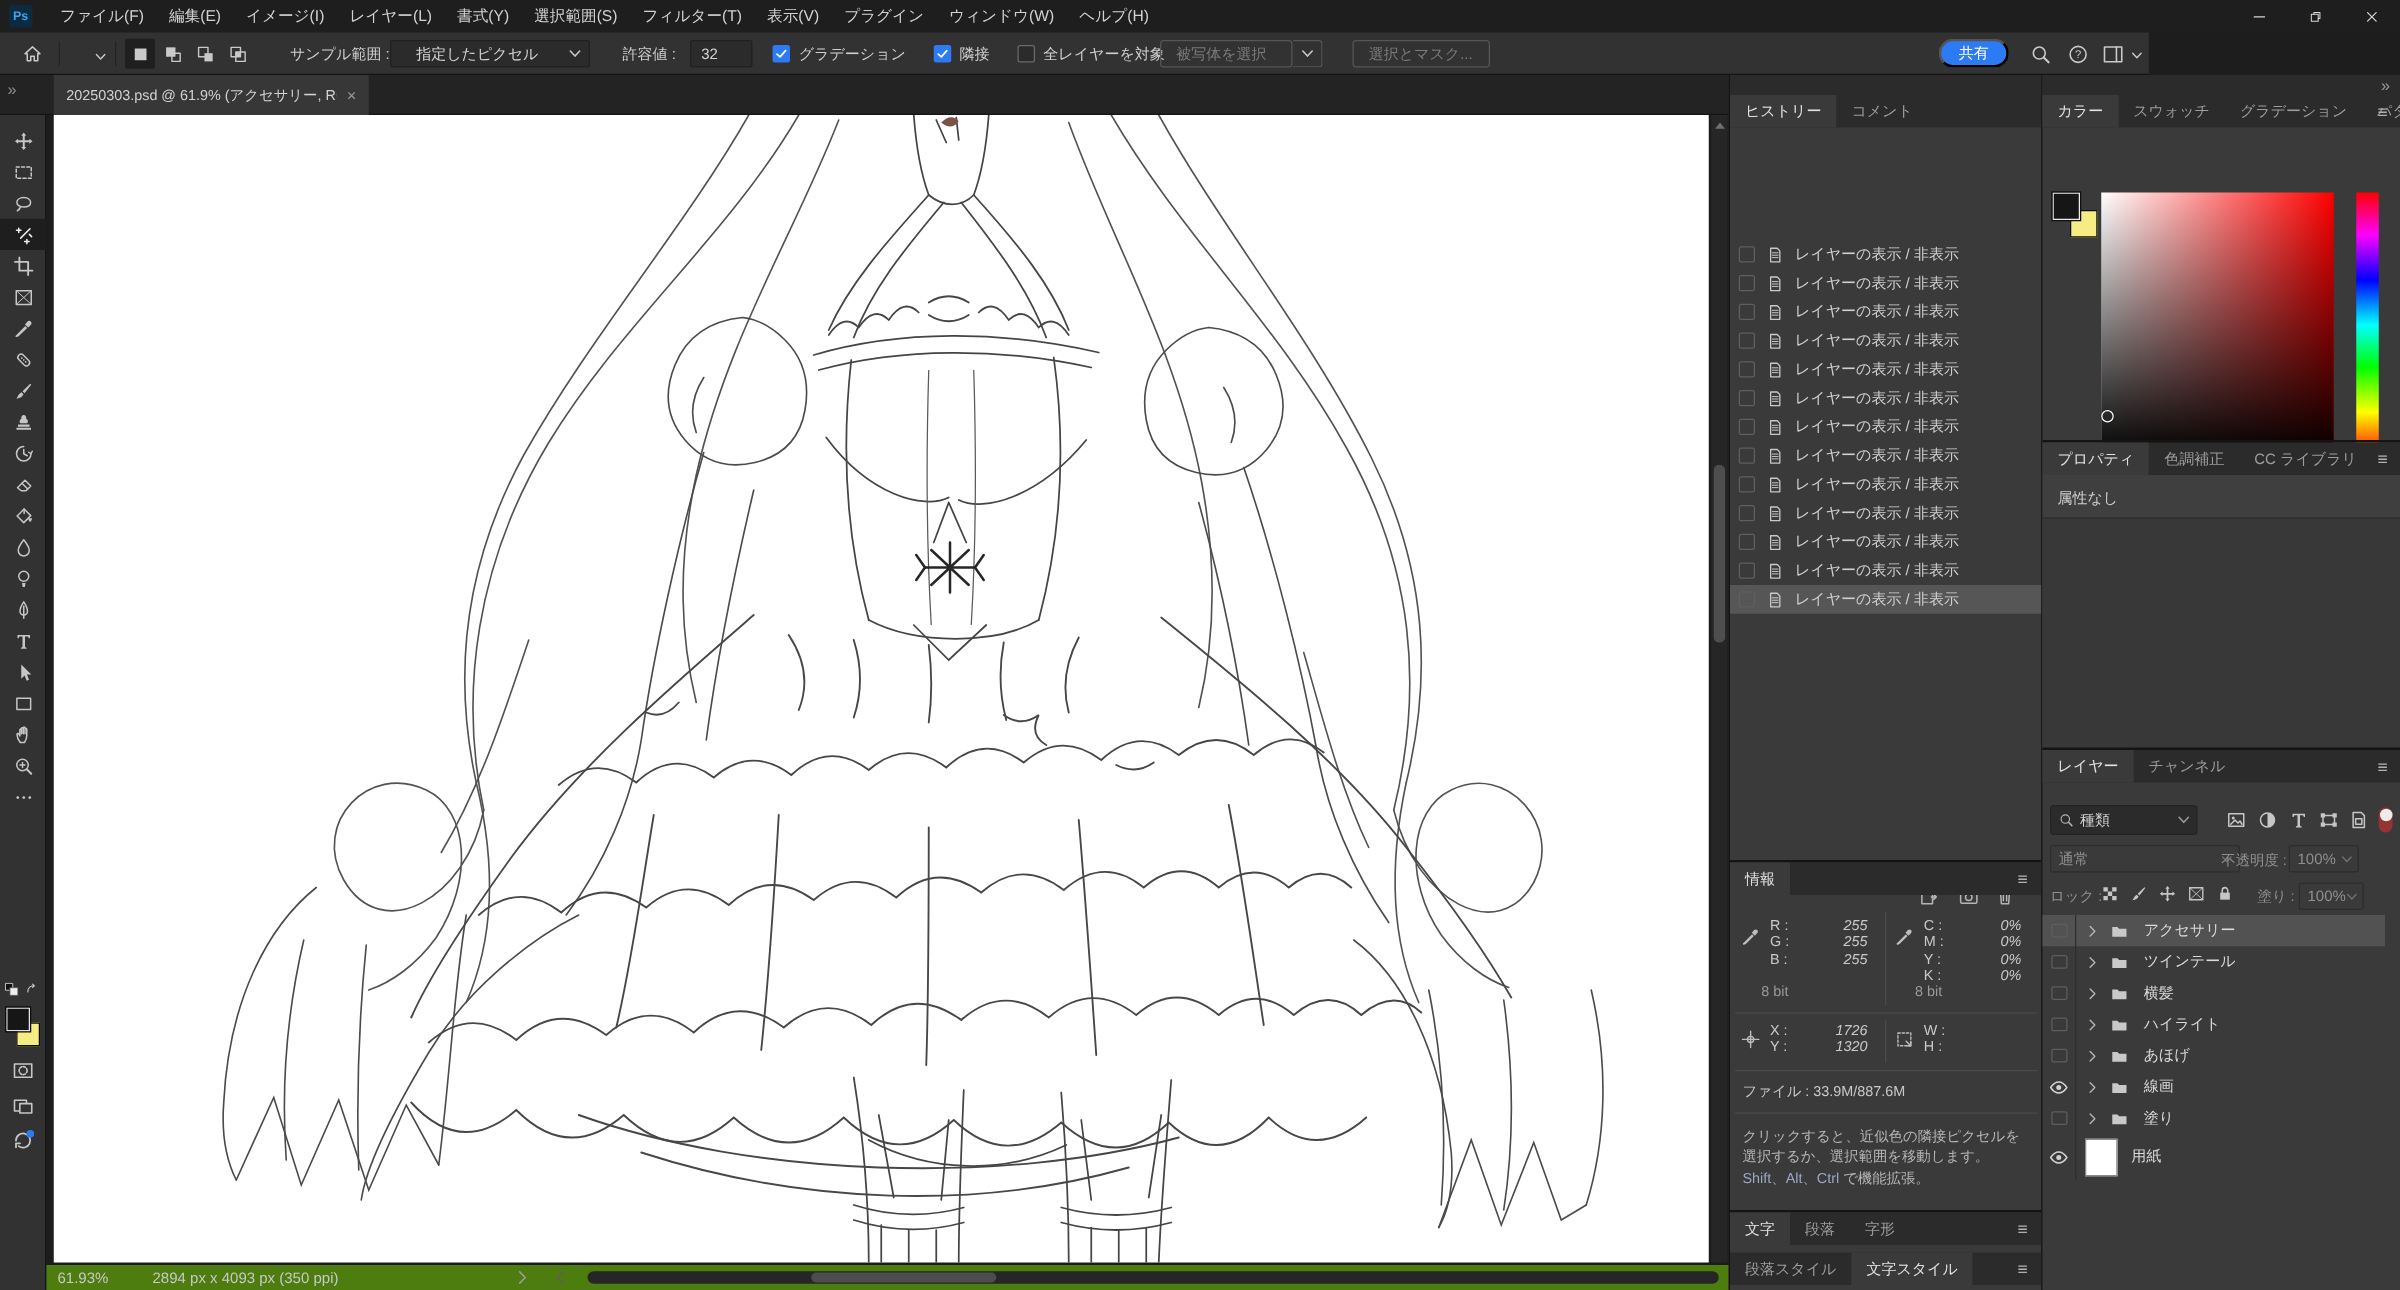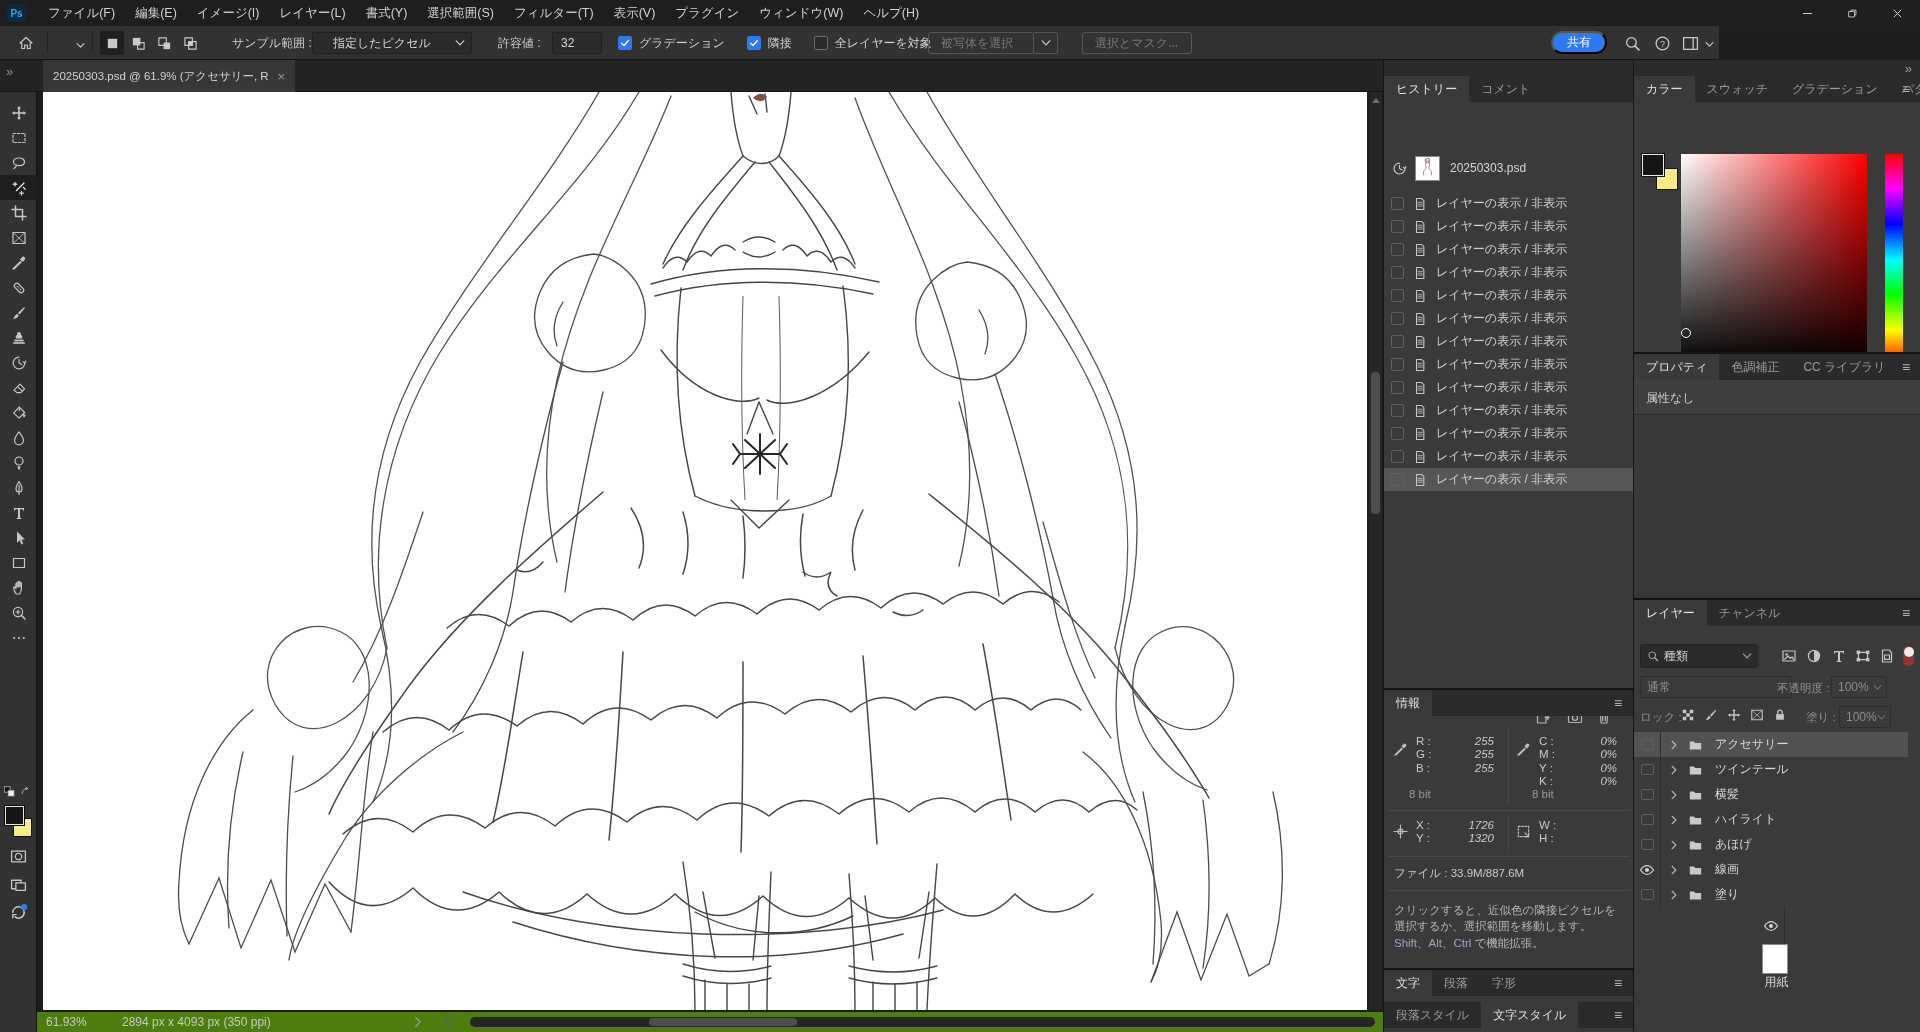--- a/index.html
+++ b/index.html
@@ -649,36 +649,20 @@
   </div>
 
   <div class="col" id="colA">
     <div class="dock-strip"></div>
     <div class="ptabs" style="top:16px">
         <span class="tab active">ヒストリー</span>
         <span class="tab">コメント</span>
       </div>
 
     <div id="history-body" style="position:absolute;left:0;top:42px;width:250px;height:586px">
-      <div id="snapshot-row">
-        <span class="ic">
-            <svg viewBox="0 0 16 16" fill="none" stroke="currentColor" stroke-width="1.2" stroke-linecap="round" stroke-linejoin="round">
-              <path d="M8 2.2 A5.8 5.8 0 1 0 13.8 8"></path>
-              <path d="M13.8 8 L12 6.8 M13.8 8 L14.8 6"></path>
-              <path d="M8 4.6 V8 L10.8 9.6"></path>
-            </svg>
-          </span>
-        <div id="snapshot-thumb">
-          <svg viewBox="0 0 25 25">
-              <path d="M12 3 q-3 5 -1 9 q-4 3 -3 8 M13 3 q3 5 1 9 q4 3 3 8" fill="none" stroke="#9a8a8a" stroke-width="1"></path>
-              <circle cx="12.5" cy="4" r="2.5" fill="none" stroke="#a05a6a" stroke-width="1"></circle>
-            </svg>
-        </div>
-        <span id="snapshot-name">20250303.psd</span>
-      </div>
       <div id="history-entries">
           <div class="hist-row" style="top: 90px;">
             <span class="slot"></span>
             <span class="ic">
               <svg viewBox="0 0 16 16" fill="none" stroke="currentColor" stroke-width="1.2" stroke-linecap="round" stroke-linejoin="round">
                 <path d="M4 1.8 H10 L12.4 4.2 V14.2 H4 Z"></path>
                 <path d="M5.6 6 H10.8 M5.6 8.2 H10.8 M5.6 10.4 H10.8" stroke-width="0.9"></path>
               </svg>
             </span>
             <span class="lbl">レイヤーの表示 / 非表示</span>
@@ -1198,21 +1182,21 @@
                 <path d="M5 2 L11 8 L5 14" stroke-width="1.8"></path>
               </svg>
             </span>
             <span class="ic folder">
               <svg viewBox="0 0 16 16" fill="none" stroke="currentColor" stroke-width="1.2" stroke-linecap="round" stroke-linejoin="round">
                 <path d="M1.5 4 H6.2 L7.8 5.6 H14.5 V13 H1.5 Z" fill="currentColor" stroke="none"></path>
               </svg>
             </span>
             <span class="lname">塗り</span>
           </div>
-          <div class="layer-row paper" style="top: 175px; flex-direction: column;">
+          <div class="layer-row paper" style="top: 175px;">
             <div class="eye-cell">
               <span class="ic">
                 <svg viewBox="0 0 16 16" fill="none" stroke="currentColor" stroke-width="1.2" stroke-linecap="round" stroke-linejoin="round">
                   <path d="M1.5 8 C3.6 4.9 6 3.6 8 3.6 C10 3.6 12.4 4.9 14.5 8 C12.4 11.1 10 12.4 8 12.4 C6 12.4 3.6 11.1 1.5 8 Z"></path>
                   <circle cx="8" cy="8" r="2" fill="currentColor" stroke="none"></circle>
                 </svg>
               </span>
             </div>
             <div class="thumb"></div>
             <span class="lname">用紙</span>

